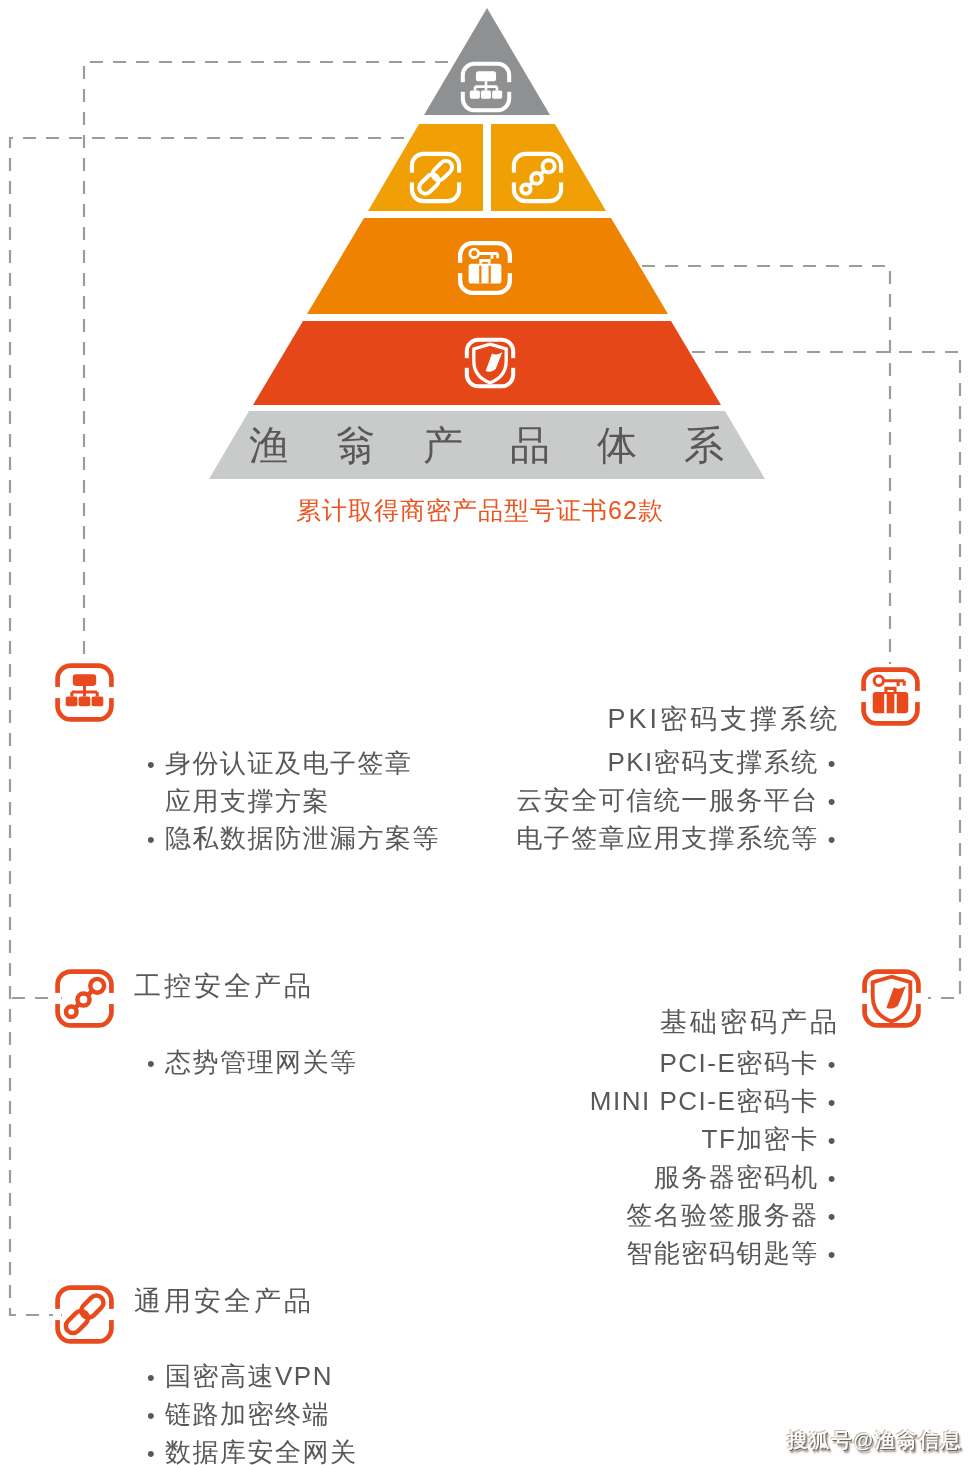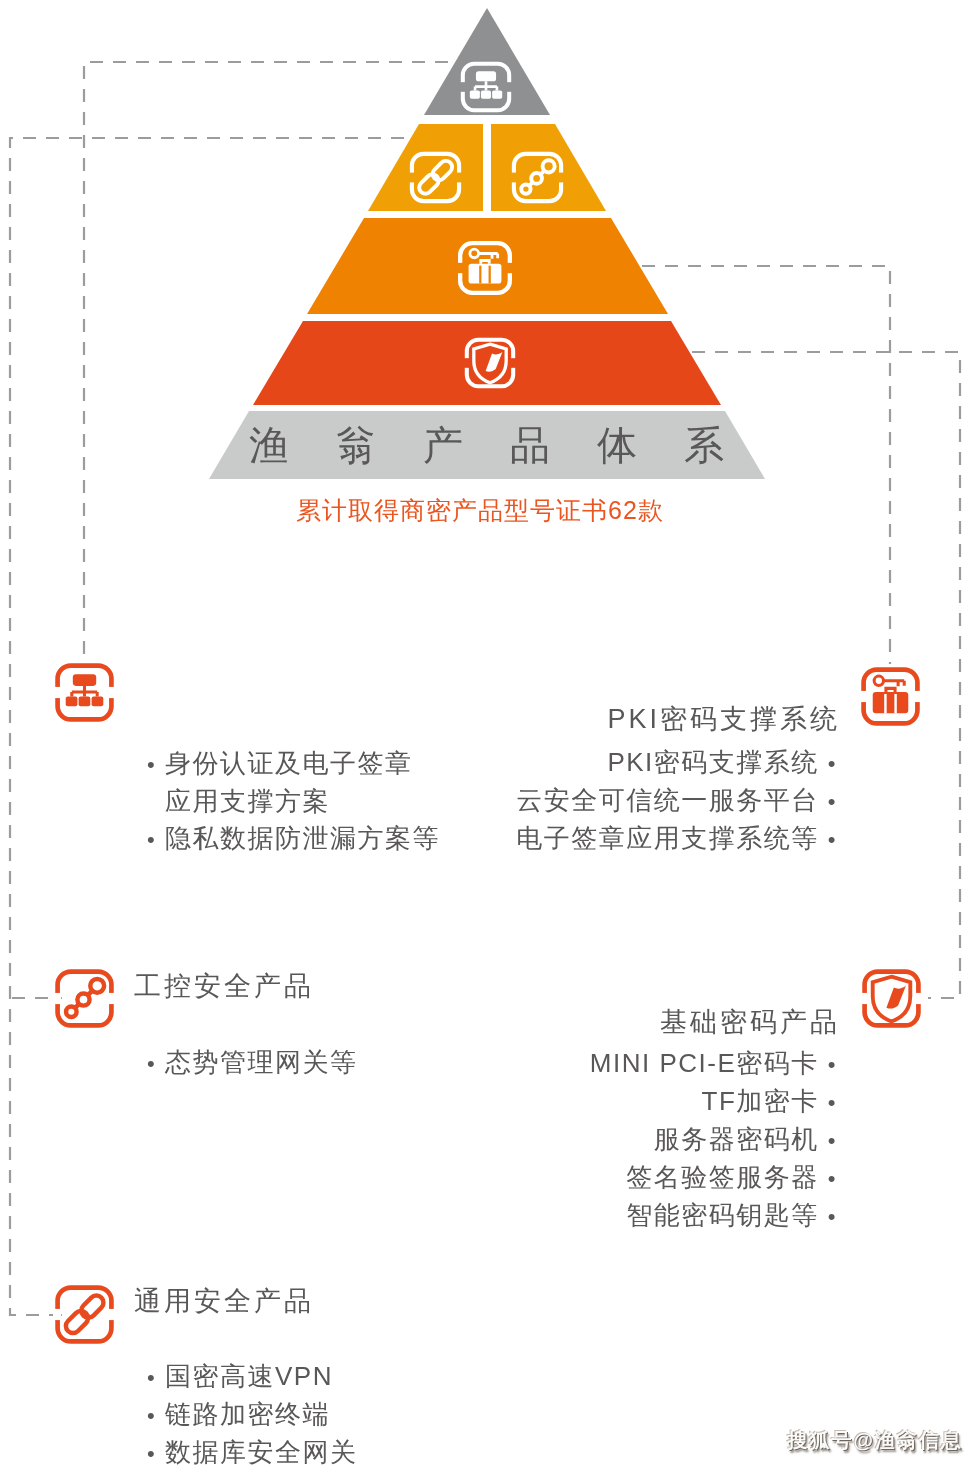--- a/index.html
+++ b/index.html
@@ -148,20 +148,21 @@
     <li>电子签章应用支撑系统等</li>
   </ul>
 
   <div class="t sec-title" style="left:134px;top:968px">工控安全产品</div>
   <ul class="sec-list left" style="left:139px;top:1036px;width:430px">
     <li>态势管理网关等</li>
   </ul>
 
   <div class="t sec-title right" style="right:137px;top:967px">基础密码产品</div>
   <ul class="sec-list right" style="right:132px;top:1037px">
+    <li>PCI-E密码卡</li>
     <li>MINI PCI-E密码卡</li>
     <li>TF加密卡</li>
     <li>服务器密码机</li>
     <li>签名验签服务器</li>
     <li>智能密码钥匙等</li>
   </ul>
 
   <div class="t sec-title" style="left:134px;top:1283px">通用安全产品</div>
   <ul class="sec-list left" style="left:139px;top:1350px;width:430px">
     <li>国密高速VPN</li>

